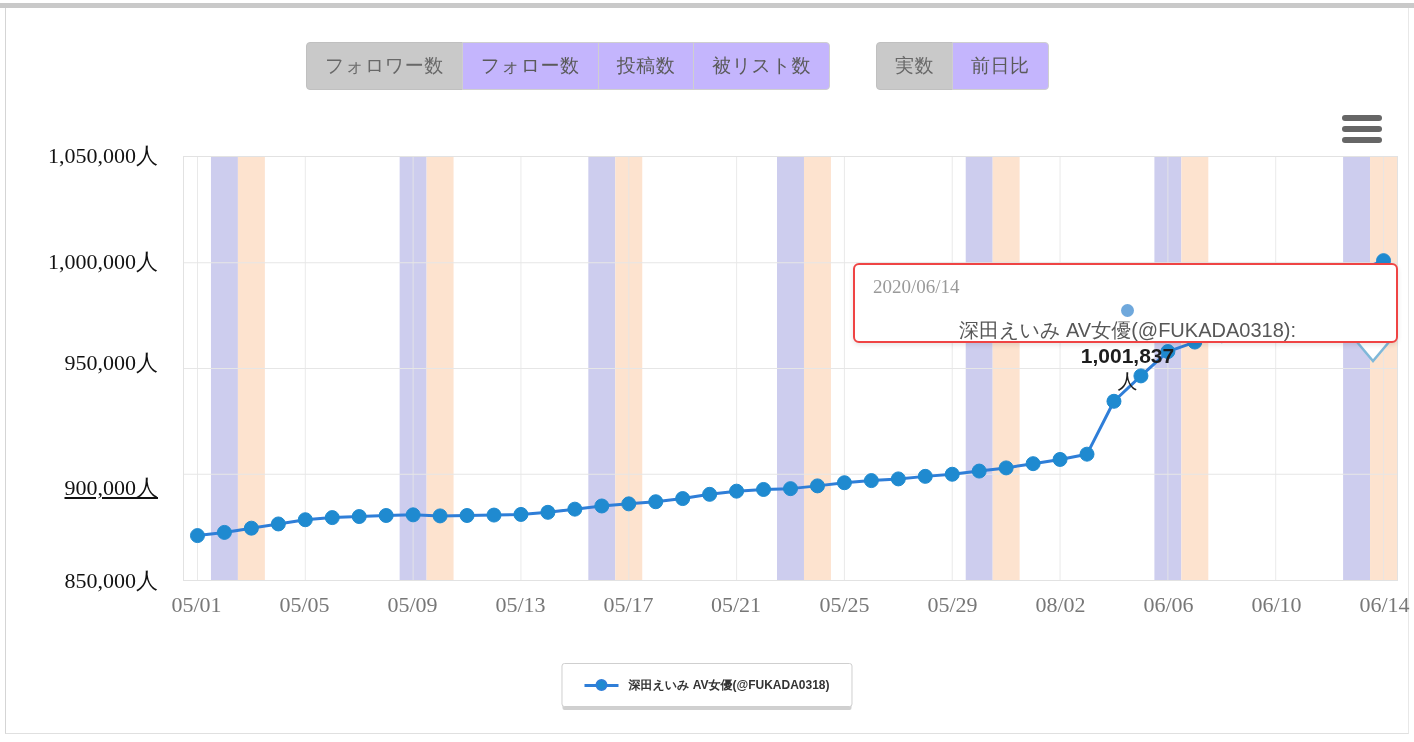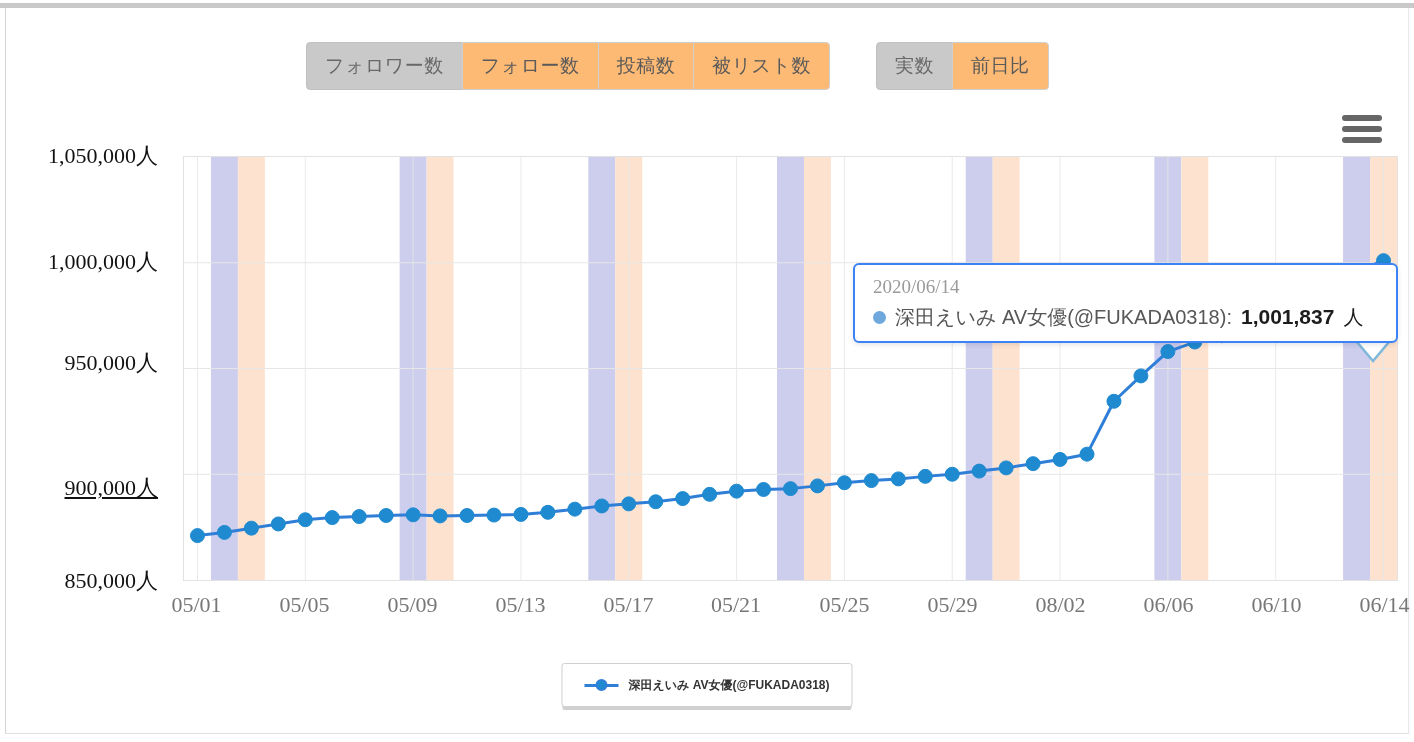--- a/index.html
+++ b/index.html
@@ -18,21 +18,21 @@
 
   
   .toolbar{position:absolute;top:42px;left:0;width:1414px;height:50px;}
   .btn-group{position:absolute;display:flex;}
   .btn-group.metrics{left:306px;top:0;}
   .btn-group.mode{left:876px;top:0;}
   .btn{
     height:48px;box-sizing:border-box;
     display:flex;align-items:center;justify-content:center;
     border:1px solid #cfcfcf;
-    background:#fdba74;color:#5a5a5a;
+    background:#c4b5fd;color:#5a5a5a;
     font-size:19px;letter-spacing:.5px;
     padding:0 18px;margin-left:-1px;
     cursor:pointer;white-space:nowrap;
   }
   .btn:first-child{margin-left:0;border-top-left-radius:4px;border-bottom-left-radius:4px;}
   .btn:last-child{border-top-right-radius:4px;border-bottom-right-radius:4px;}
   .btn.active{background:#c9c9c9;color:#686868;border-color:#c0c0c0;}
 
   
   .chart{position:absolute;left:0;top:100px;width:1414px;height:600px;}
@@ -66,24 +66,24 @@
      box-shadow:0 4px 0 -1px rgba(170,170,170,.55);
      display:flex;align-items:center;gap:10px;padding:0 22px;cursor:pointer;}
   .legend-symbol{width:34px;height:14px;position:relative;flex:0 0 auto;}
   .legend-symbol .ln{position:absolute;left:0;top:6px;width:34px;height:3px;background:#2f7ed8;}
   .legend-symbol .dot{position:absolute;left:11px;top:1px;width:12px;height:12px;border-radius:50%;
      background:#1f8ad0;border:2px solid #2f7ed8;box-sizing:border-box;}
   .legend-text{font-size:12px;font-weight:bold;color:#333;white-space:nowrap;}
 
   
   .tooltip{position:absolute;left:853px;top:163px;width:545px;height:80px;
-     box-sizing:border-box;background:#fff;border:2px solid #3b82f6;border-radius:6px;
+     box-sizing:border-box;background:#fff;border:2px solid #ef4444;border-radius:6px;
      box-shadow:0 2px 5px rgba(0,0,0,.10);padding:9px 14px 0 18px;}
   .tt-date{font-family:"Liberation Serif","DejaVu Serif",serif;font-size:19px;color:#9a9a9a;line-height:1.35;}
-  .tt-row{display:flex;align-items:center;gap:9px;margin-top:4px;white-space:nowrap;}
+  .tt-row{display:flex;align-items:center;margin-top:4px;white-space:nowrap;flex-direction:column;}
   .tt-dot{width:13px;height:13px;border-radius:50%;background:#6fa8dc;flex:0 0 auto;}
   .tt-series{font-size:20px;color:#575757;}
   .tt-value{font-size:21px;color:#1d1d1d;font-weight:bold;}
   .tt-unit{font-size:20px;color:#1d1d1d;}
   .tt-pointer{position:absolute;left:1356px;top:241px;width:34px;height:22px;}
 </style>
 </head>
 <body>
 
 <div class="page">

